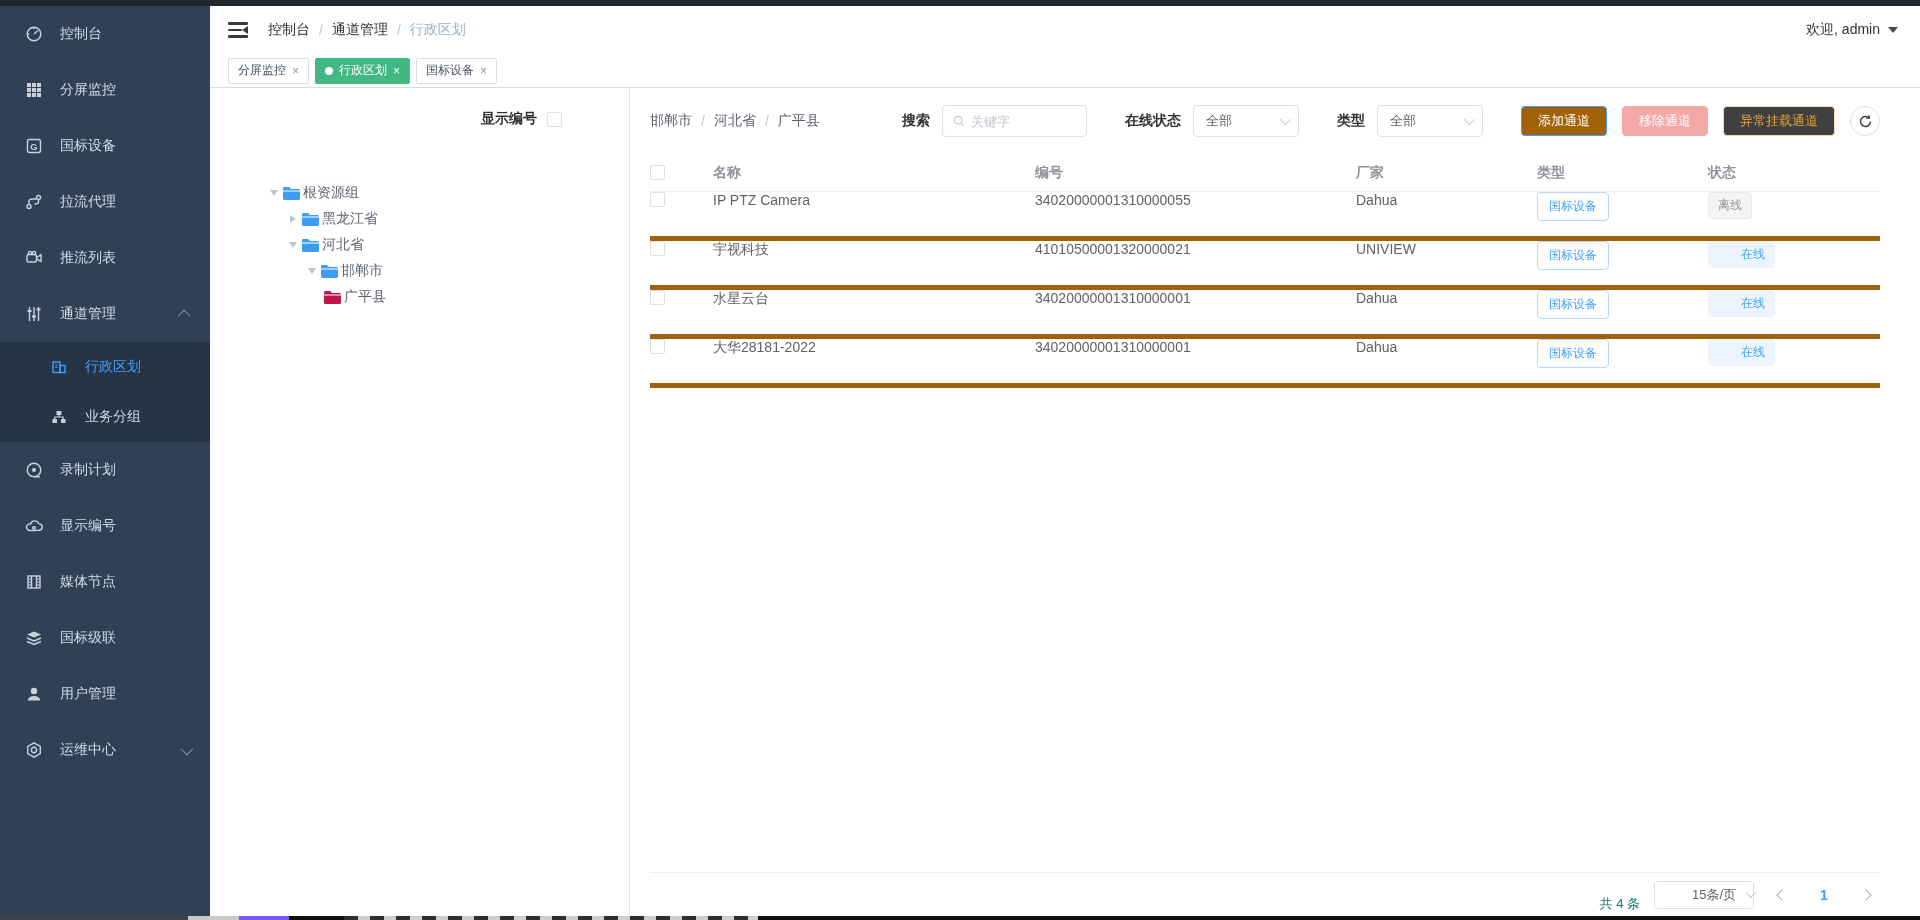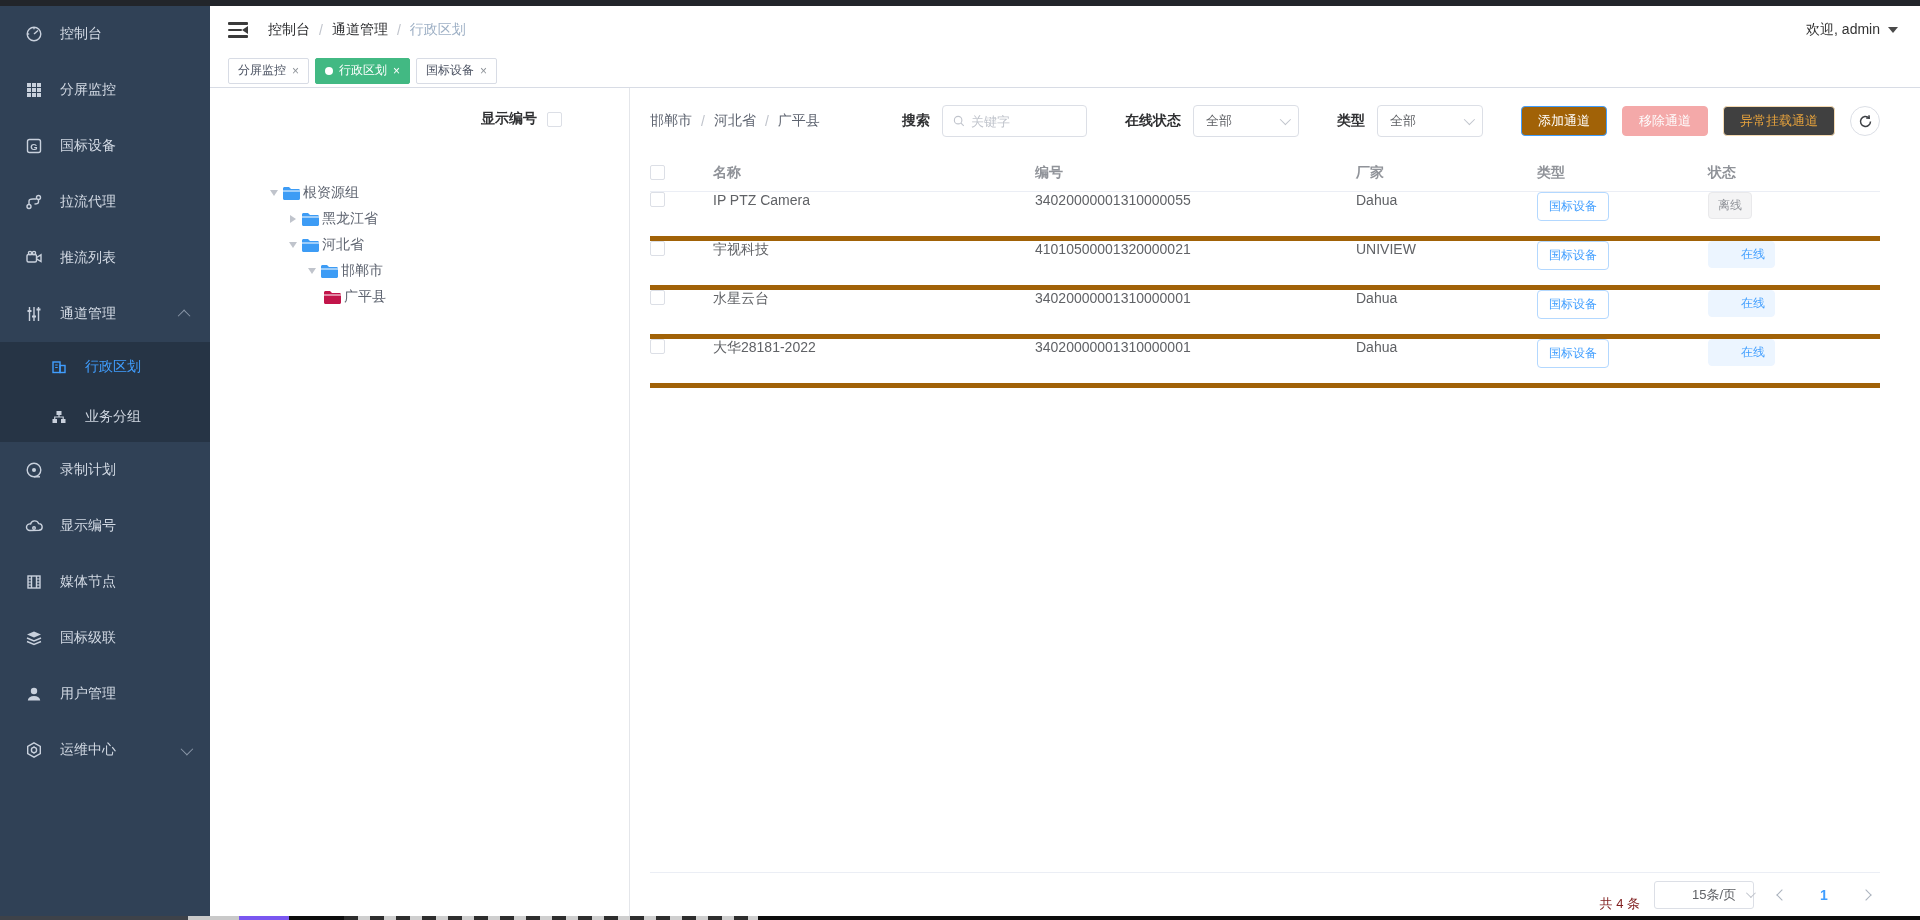--- a/index.html
+++ b/index.html
@@ -101,21 +101,21 @@
   .c-status { flex:1; }
   .badge-type { display:inline-block; padding:5px 11px; border:1px solid #b3d8ff; color:#409eff;
     background:#fff; border-radius:4px; font-size:12px; cursor:pointer; }
   .badge-status { display:inline-block; padding:4px 9px; border-radius:4px; font-size:12px; }
   .st-off { background:#f4f4f5; color:#909399; border:1px solid #e9e9eb; }
   .st-on { background:#ecf5ff; color:#409eff; border:1px solid #ecf5ff;padding-left:32px; }
 
   
   .pager { position:absolute; left:20px; right:40px; bottom:0; height:44px; border-top:1px solid #ebeef5;
     display:flex; align-items:center; justify-content:flex-end; gap:14px; }
-  .pager .total { font-size:13px; color:#7f1d1d;margin-top:18px; }
+  .pager .total { font-size:13px; color:#0f766e;margin-top:18px; }
   .pagesize { width:100px; height:28px; border:1px solid #dcdfe6; border-radius:3px; display:flex;
     align-items:center; justify-content:flex-end; gap:10px; font-size:13px; color:#606266; cursor:pointer; }
   .pagesize .chev2 { width:7px; height:7px; border-right:1.3px solid #c0c4cc; border-bottom:1.3px solid #c0c4cc;
     transform:rotate(45deg) translateY(-2px); }
   .pg-arrow { width:28px; height:28px; display:flex; align-items:center; justify-content:center; cursor:pointer; }
   .arr { width:8px; height:8px; border-top:1.6px solid #aab2bd; border-left:1.6px solid #aab2bd; }
   .arr.left { transform:rotate(-45deg); } .arr.right { transform:rotate(135deg); }
   .pg-num { min-width:28px; text-align:center; font-size:14px; font-weight:bold; color:#409eff; cursor:pointer; }
 </style>
 </head>

